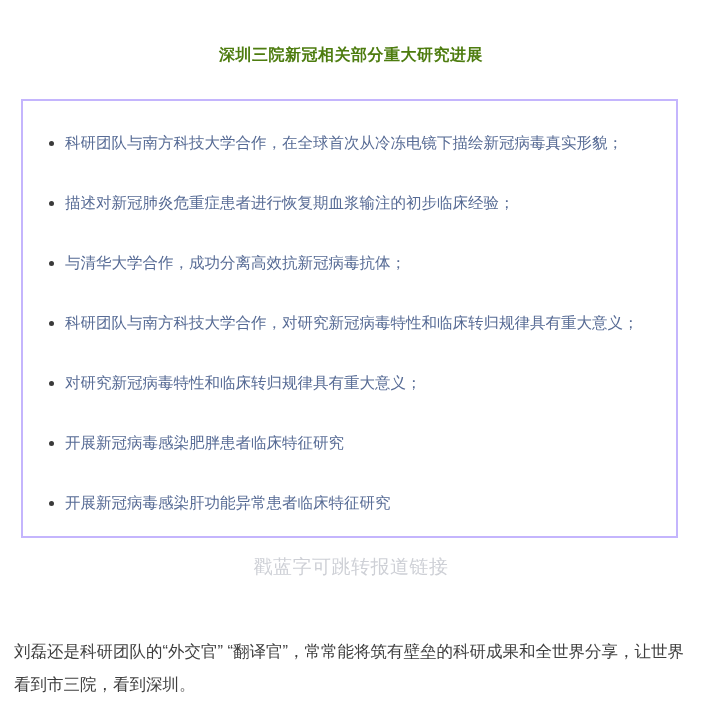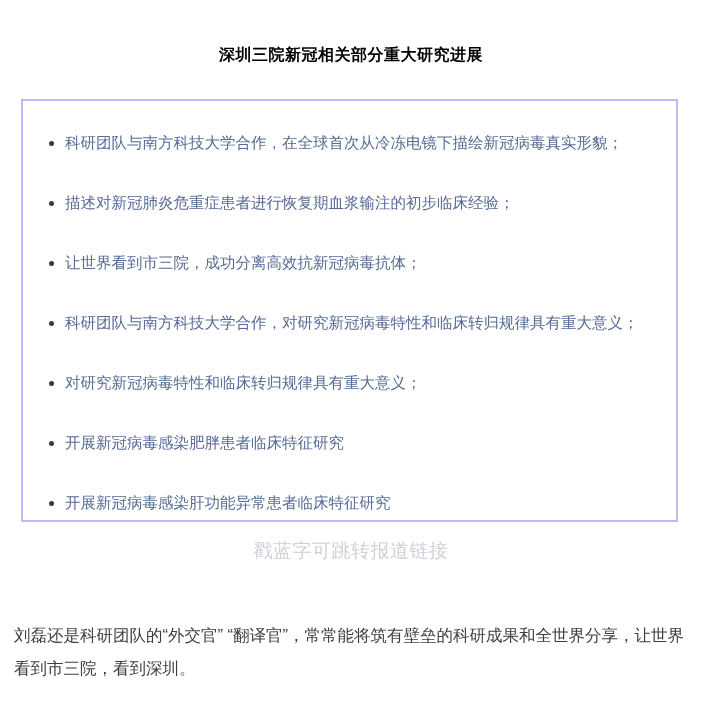--- a/index.html
+++ b/index.html
@@ -17,41 +17,41 @@
     height: 704px;
     background: #ffffff;
   }
   .article-title {
     padding-top: 47px;
     margin: 0;
     text-align: center;
     font-size: 16px;
     line-height: 16px;
     font-weight: bold;
-    color: #000000;
+    color: #4d7c0f;
     letter-spacing: 0.5px;
   }
   .research-box {
     margin: 36px 24px 0 21px;
     border: 2px solid #c4b5fd;
     background: #ffffff;
     padding: 32px 16px 7px 0;
   }
   .research-list {
     margin: 0;
     padding: 0 0 0 42px;
     list-style: disc;
   }
   .research-list li {
     font-size: 15.5px;
     line-height: 20px;
     color: #3a3a3a;          
     margin: 0 0 40px 0;
   }
-  .research-list li:last-child { margin-bottom: 0; }
+  .research-list li:last-child { margin-bottom: 16px; }
   .research-list li span {
     color: #576b95;          
     cursor: pointer;
   }
   .caption {
     margin-top: 19px;
     text-align: center;
     font-size: 19px;
     line-height: 20px;
     color: #ced0d6;
@@ -76,21 +76,21 @@
 
   <div class="research-box">
     <ul class="research-list">
       <li>
         <span>科研团队与南方科技大学合作，在全球首次从冷冻电镜下描绘新冠病毒真实形貌；</span>
       </li>
       <li>
         <span>描述对新冠肺炎危重症患者进行恢复期血浆输注的初步临床经验；</span>
       </li>
       <li>
-        <span>让世界看到市三院，成功分离高效抗新冠病毒抗体；</span>
+        <span>与清华大学合作，成功分离高效抗新冠病毒抗体；</span>
       </li>
       <li>
         <span>科研团队与南方科技大学合作，对研究新冠病毒特性和临床转归规律具有重大意义；</span>
       </li>
       <li>
         <span>对研究新冠病毒特性和临床转归规律具有重大意义；</span>
       </li>
       <li>
         <span>开展新冠病毒感染肥胖患者临床特征研究</span>
       </li>

